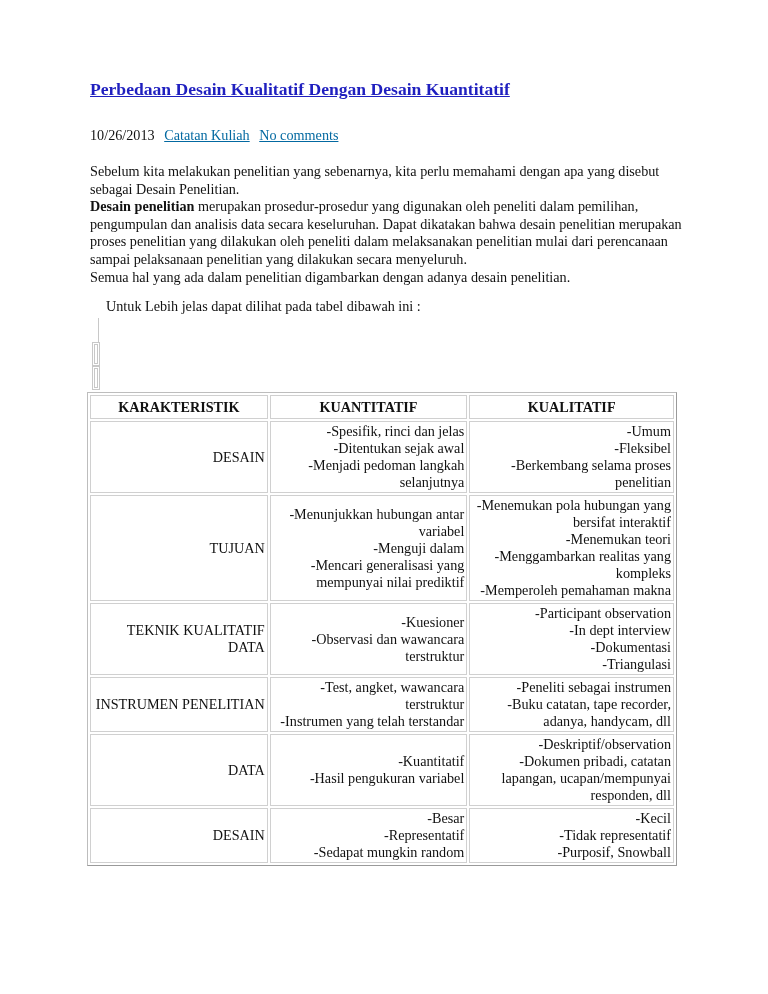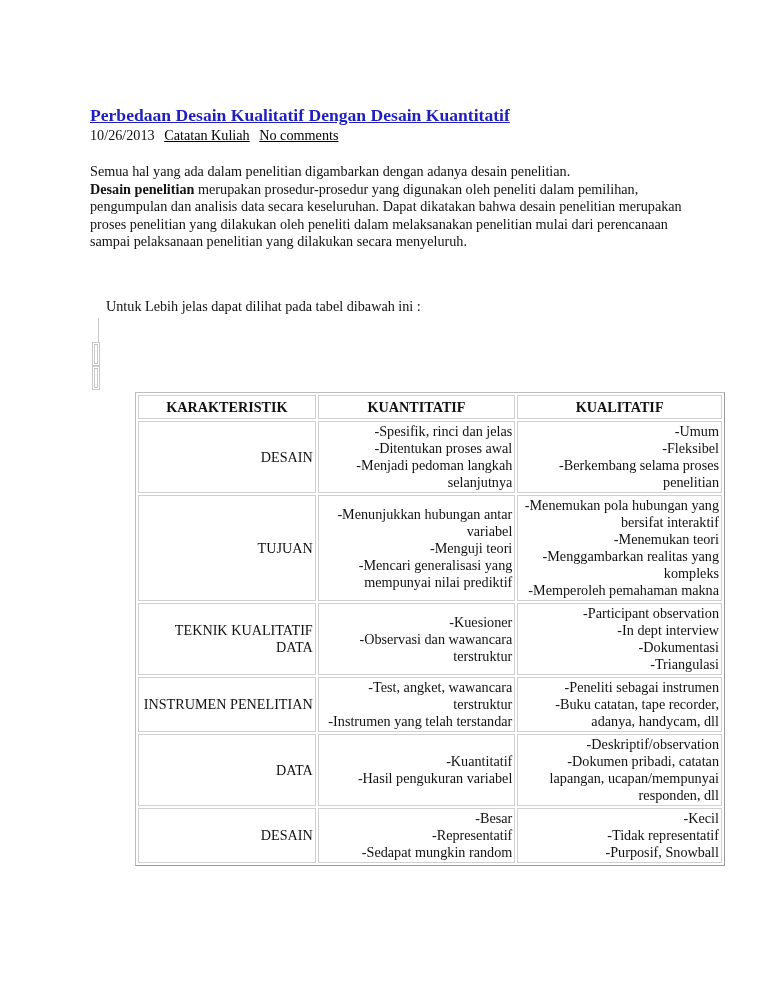--- a/index.html
+++ b/index.html
@@ -18,38 +18,38 @@
     }
     .page {
       position: absolute;
       left: 90px;
       top: 0;
       width: 600px;
     }
     .post-title {
       position: absolute;
       left: 0;
-      top: 105px;
+      top: 79px;
       font-size: 17.6px;
       font-weight: bold;
       color: #1f1fbf;
       text-decoration: underline;
       white-space: nowrap;
       cursor: pointer;
     }
     .meta {
       position: absolute;
       left: 0;
       top: 127px;
       font-size: 14.2px;
       white-space: nowrap;
     }
     .meta .sep { display: inline-block; width: 6px; }
     .meta a {
-      color: #000000;
+      color: #0369a1;
       text-decoration: underline;
       cursor: pointer;
     }
     .body-text {
       position: absolute;
       left: 0;
       top: 163px;
       width: 600px;
       line-height: 17.6px;
       font-size: 14.2px;
@@ -81,21 +81,20 @@
       left: -3px;
       top: 392px;
       width: 590px;
       border-collapse: separate;
       border-spacing: 2px;
       border: 1px solid #bdbdbd;
       border-right-color: #9a9a9a;
       border-bottom-color: #9a9a9a;
       font-size: 14.2px;
       line-height: 17px;
-      margin-left: 48px;
     }
     table.compare th, table.compare td {
       border: 1px solid #d0d0d0;
       padding: 1px 2px;
       vertical-align: middle;
     }
     table.compare th {
       font-weight: bold;
       text-align: center;
       height: 20px;
@@ -112,22 +111,23 @@
 <div class="page">
   <a class="post-title">Perbedaan Desain Kualitatif Dengan Desain Kuantitatif</a>
 
   <div class="meta">
     <span>10/26/2013</span><span class="sep"></span>
     <a>Catatan Kuliah</a><span class="sep"></span>
     <a>No comments</a>
   </div>
 
   <div class="body-text">
+    <p>Sebelum kita melakukan penelitian yang sebenarnya, kita perlu memahami dengan apa yang disebut sebagai Desain Penelitian.</p>
+    <p><b>Desain penelitian</b><span> merupakan prosedur-prosedur yang digunakan oleh peneliti dalam pemilihan, pengumpulan dan analisis data secara keseluruhan. Dapat dikatakan bahwa desain penelitian merupakan proses penelitian yang dilakukan oleh peneliti dalam melaksanakan penelitian mulai dari perencanaan sampai pelaksanaan penelitian yang dilakukan secara menyeluruh.</span></p>
     <p>Semua hal yang ada dalam penelitian digambarkan dengan adanya desain penelitian.</p>
-    <p><b>Desain penelitian</b><span> merupakan prosedur-prosedur yang digunakan oleh peneliti dalam pemilihan, pengumpulan dan analisis data secara keseluruhan. Dapat dikatakan bahwa desain penelitian merupakan proses penelitian yang dilakukan oleh peneliti dalam melaksanakan penelitian mulai dari perencanaan sampai pelaksanaan penelitian yang dilakukan secara menyeluruh.</span></p>
   </div>
 
   <div class="intro-table">Untuk Lebih jelas dapat dilihat pada tabel dibawah ini :</div>
 
   <div class="stub stub1"></div>
   <div class="stub stub2">
       <div class="stub-inner"></div>
     </div>
   <div class="stub stub3">
       <div class="stub-inner"></div>
@@ -141,36 +141,36 @@
         <th>KUALITATIF</th>
       </tr>
     </thead>
     <tbody id="table-body">
         <tr>
           <td class="c1">
             <span class="cell-line">DESAIN</span>
           </td>
           <td class="c2">
             <span class="cell-line">-Spesifik, rinci dan jelas</span>
-            <span class="cell-line">-Ditentukan proses awal</span>
+            <span class="cell-line">-Ditentukan sejak awal</span>
             <span class="cell-line">-Menjadi pedoman langkah selanjutnya</span>
           </td>
           <td class="c3">
             <span class="cell-line">-Umum</span>
             <span class="cell-line">-Fleksibel</span>
             <span class="cell-line">-Berkembang selama proses penelitian</span>
           </td>
         </tr>
         <tr>
           <td class="c1">
             <span class="cell-line">TUJUAN</span>
           </td>
           <td class="c2">
             <span class="cell-line">-Menunjukkan hubungan antar variabel</span>
-            <span class="cell-line">-Menguji teori</span>
+            <span class="cell-line">-Menguji dalam</span>
             <span class="cell-line">-Mencari generalisasi yang mempunyai nilai prediktif</span>
           </td>
           <td class="c3">
             <span class="cell-line">-Menemukan pola hubungan yang bersifat interaktif</span>
             <span class="cell-line">-Menemukan teori</span>
             <span class="cell-line">-Menggambarkan realitas yang kompleks</span>
             <span class="cell-line">-Memperoleh pemahaman makna</span>
           </td>
         </tr>
         <tr>

